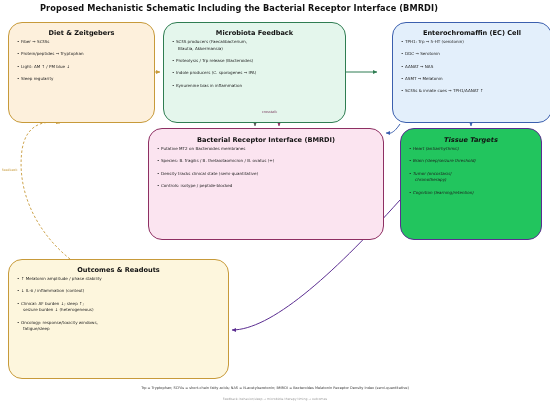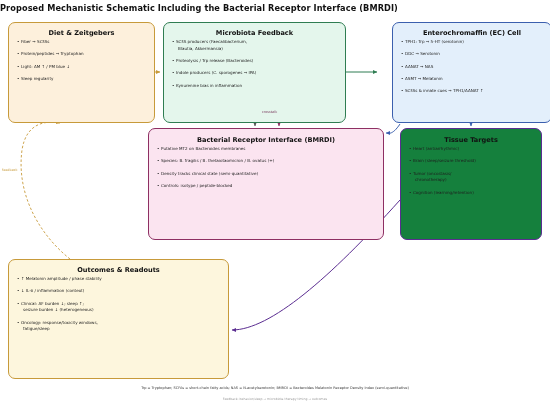--- a/index.html
+++ b/index.html
@@ -26,29 +26,30 @@
     left: 0; top: 0;
     width: 550px;
     height: 408px;
     pointer-events: none;
   }
   .title {
     position: absolute;
     left: 0;
     top: 3px;
     width: 478px;
+    text-align: center;
     font-size: 8.2px;
     font-weight: bold;
     letter-spacing: 0.1px;
     color: #111111;
   }
   .box {
     position: absolute;
     border: 1.1px solid #888;
-    border-radius: 7px;
+    border-radius: 14px;
     box-sizing: border-box;
     padding: 0;
   }
   .box-title {
     text-align: center;
     font-size: 6.6px;
     font-weight: bold;
     color: #111111;
     margin-top: 7px;
     margin-bottom: 3px;
@@ -76,21 +77,21 @@
   .item.cont {
     padding-left: 6px;
     margin-top: -5.5px;
   }
 
   
   #box-diet      { left: 8px;   top: 22px;  width: 147px; height: 101px; background: #fdf0dc; border-color: #c79a3a; }
   #box-microbiota{ left: 163px; top: 22px;  width: 183px; height: 101px; background: #e4f6ec; border-color: #2f7d52; }
   #box-ec        { left: 380px; top: 22px;  width: 160px; height: 101px; background: #e3effb; border-color: #3b5fae; margin-left: 12px; }
   #box-bmrdi     { left: 148px; top: 128px; width: 236px; height: 112px; background: #fbe4f0; border-color: #8e2f63; }
-  #box-tissue    { left: 400px; top: 128px; width: 142px; height: 112px; background: #15803d; border-color: #5b2d91; }
+  #box-tissue    { left: 400px; top: 128px; width: 142px; height: 112px; background: #22c55e; border-color: #5b2d91; font-style: italic; }
   #box-outcomes  { left: 8px;   top: 259px; width: 221px; height: 120px; background: #fdf6dd; border-color: #c79a3a; }
 
   #box-bmrdi .box-title, #box-tissue .box-title { margin-top: 8px; }
 
   .edge-label {
     position: absolute;
     font-size: 3.4px;
     color: #7a3b5e;
     white-space: nowrap;
   }

